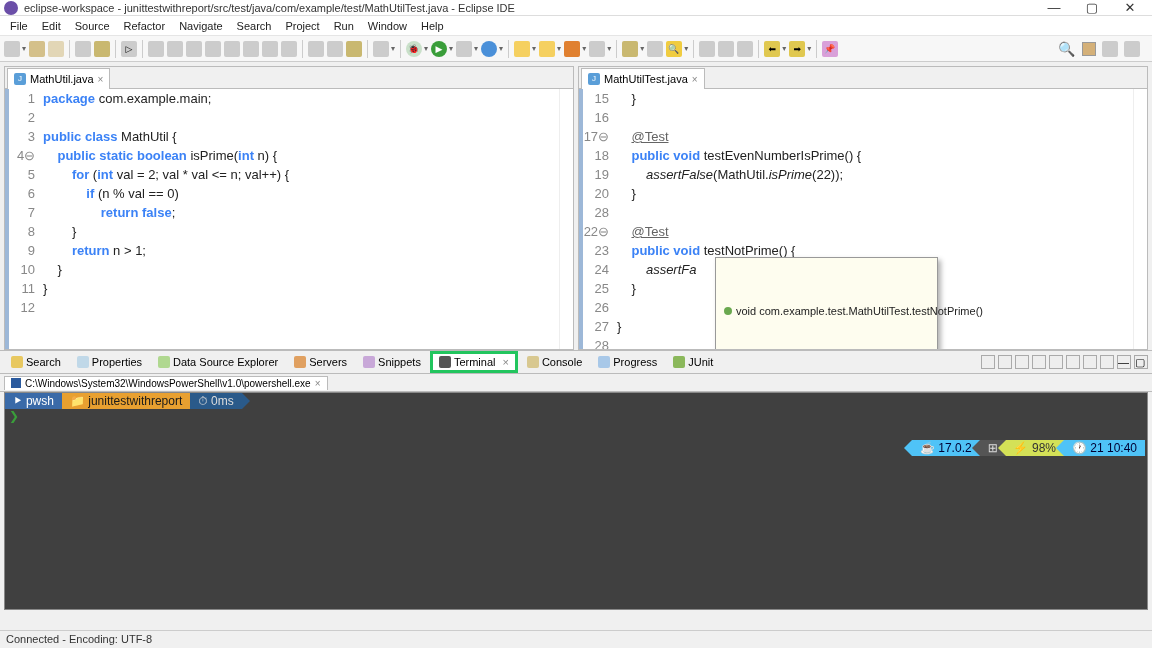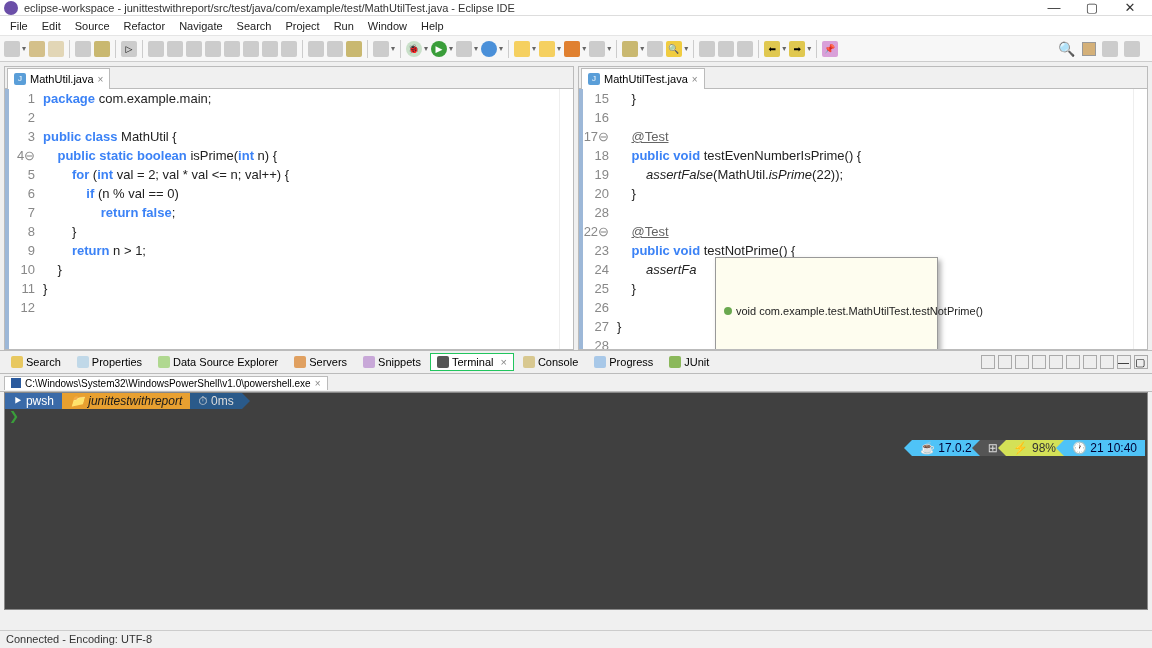--- a/index.html
+++ b/index.html
@@ -34,34 +34,34 @@
 .bluebar{position:absolute;left:0;top:0;width:4px;background:#9db8d8;height:100%;}
 .codebody { flex:1; white-space:pre; color:#222; position:relative; }
 .kw{color:#3b82f6;font-weight:bold;} .ann{color:#646464;text-decoration:underline;}
 .highlight-line{position:absolute;left:0;right:14px;height:19px;background:#e8f0f8;z-index:-1;}
 .tooltip{position:absolute;background:#fefdef;border:1px solid #999;box-shadow:3px 3px 5px rgba(0,0,0,.3);padding:6px 8px;font-size:11px;z-index:10;width:223px;}
 .tooltip .dot{display:inline-block;width:8px;height:8px;border-radius:50%;background:#6aa84f;margin-right:4px;}
 .rightmark{width:14px;background:#fff;border-left:1px solid #eee;}
 
 .views { height:24px; background:#f0f0f0; border-top:1px solid #bbb; border-bottom:1px solid #bbb; display:flex; align-items:center; padding:0 4px; gap:2px;}
 .view-tab{display:flex;align-items:center;gap:3px;padding:2px 6px;font-size:11px;border:1px solid transparent;}
-.view-tab.active{background:#fff;border:1px solid #22c55e;}
+.view-tab.active{background:#fff;border:3px solid #22c55e;}
 .vico{width:12px;height:12px;border-radius:2px;}
 .vi-mark{background:#e8c860;} .vi-prop{background:#c0d8e8;} .vi-ds{background:#b0d890;} .vi-srv{background:#e0a060;} .vi-snip{background:#c8a8d8;} .vi-term{background:#555;} .vi-con{background:#d8c890;} .vi-prog{background:#a8c8e8;} .vi-junit{background:#8bb85b;}
 .views-right{margin-left:auto;display:flex;gap:3px;align-items:center;}
 .vbtn{width:14px;height:14px;border:1px solid #aaa;background:#eee;}
 
 .pstab{height:18px;background:#f0f0f0;border-bottom:1px solid #bbb;display:flex;align-items:center;padding-left:4px;}
 .pstab .inner{background:#fff;border:1px solid #bbb;border-bottom:none;padding:1px 6px;font-size:10px;display:flex;align-items:center;gap:4px;}
 
 .terminal { height:218px; background:#404040; color:#ccc; font-family:Consolas,monospace; font-size:12px; margin:0 4px; border:1px solid #888; position:relative;}
 .ps-line{display:flex;align-items:center;height:16px;}
 .seg{padding:0 8px;height:16px;line-height:16px;position:relative;}
 .seg.pwsh{background:#3a6aa8;color:#fff;}
-.seg.path{background:#e8a030;color:#1a1a1a;font-style:italic;}
+.seg.path{background:#e8a030;color:#1a1a1a;}
 .seg.time{background:#2a5a8a;color:#ddd;}
 .seg::after{content:"";position:absolute;right:-8px;top:0;border-top:8px solid transparent;border-bottom:8px solid transparent;border-left:8px solid currentColor;}
 .seg.pwsh::after{color:#3a6aa8;} .seg.path::after{color:#e8a030;} .seg.time::after{color:#2a5a8a;}
 .rseg{position:absolute;right:2px;top:0;display:flex;margin-top:47px;}
 .rs{padding:0 8px;height:16px;line-height:16px;position:relative;}
 .rs.java{background:#4fc3f7;color:#003;} .rs.win{background:#555;color:#ddd;} .rs.bat{background:#d4e157;color:#333;} .rs.clock{background:#4fc3f7;color:#003;}
 .rs::before{content:"";position:absolute;left:-8px;top:0;border-top:8px solid transparent;border-bottom:8px solid transparent;}
 .rs.java::before{border-right:8px solid #4fc3f7;} .rs.win::before{border-right:8px solid #555;} .rs.bat::before{border-right:8px solid #d4e157;} .rs.clock::before{border-right:8px solid #4fc3f7;}
 .prompt{color:#3a9e3a;padding-left:4px;}
 

